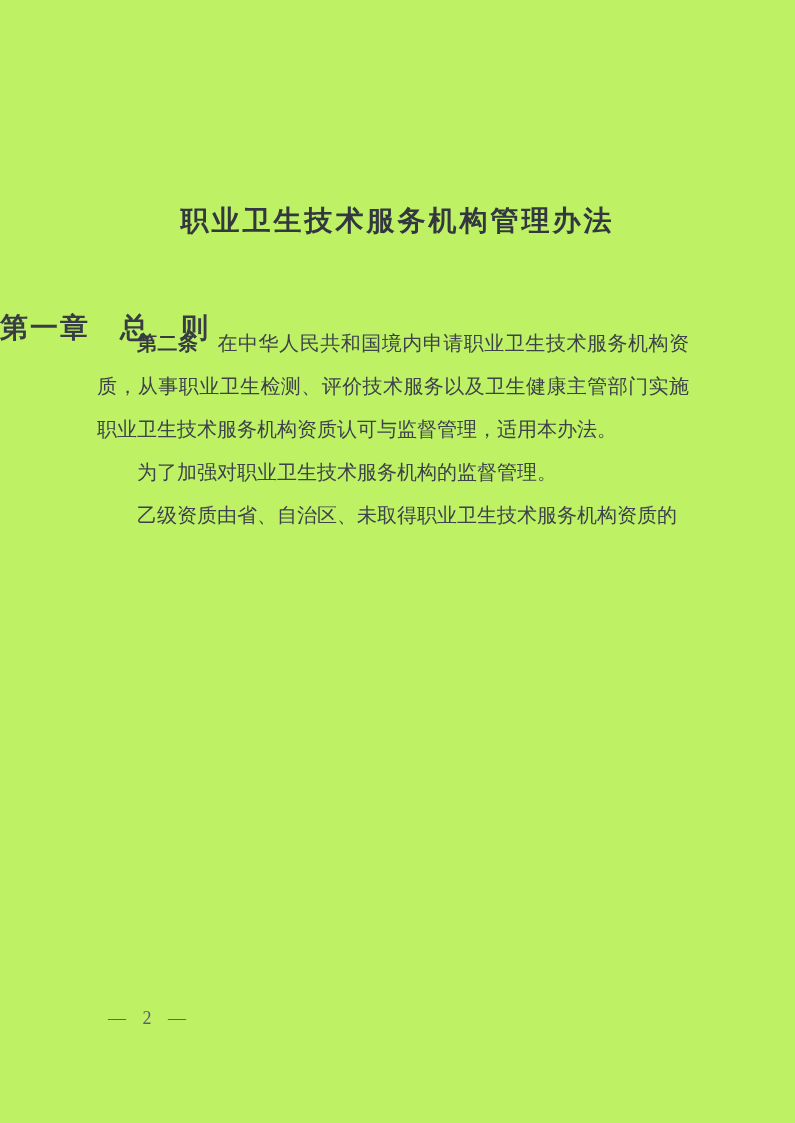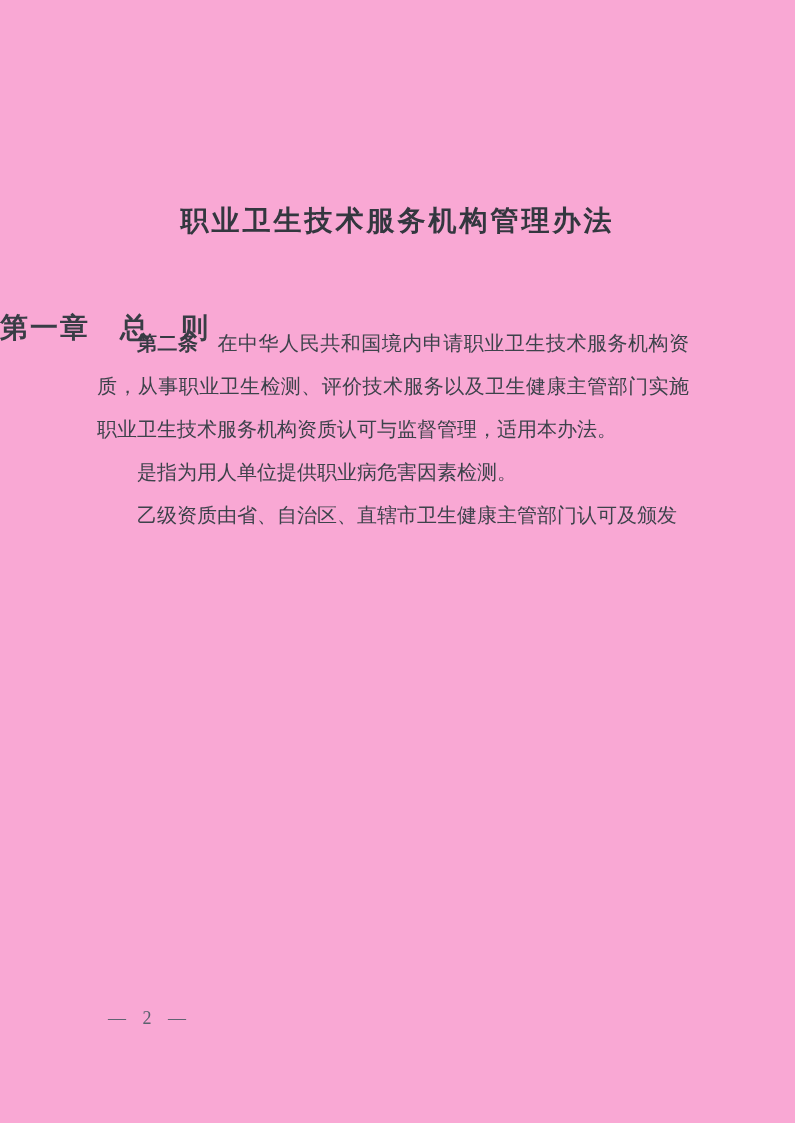--- a/index.html
+++ b/index.html
@@ -5,21 +5,21 @@
   html, body {
     margin: 0;
     padding: 0;
     background: #e9e9e7;
   }
   .page {
     position: relative;
     width: 795px;
     height: 1123px;
     margin: 0 auto;
-    background: #f9a8d4;
+    background: #bef264;
     overflow: hidden;
     color: #3d424b;
   }
   .doc-title {
     position: absolute;
     top: 183px;
     left: 0;
     width: 100%;
     text-align: center;
     font-family: "Liberation Sans", sans-serif;
@@ -79,19 +79,19 @@
 <body>
 
 <div class="page">
 
   <h1 class="doc-title">职业卫生技术服务机构管理办法</h1>
 
   <h2 class="chapter-heading">第一章　总　则</h2>
 
   <div class="body-text">
     <p><span class="article-label">第二条</span><span>在中华人民共和国境内申请职业卫生技术服务机构资质，从事职业卫生检测、评价技术服务以及卫生健康主管部门实施职业卫生技术服务机构资质认可与监督管理，适用本办法。</span></p>
-    <p><span>是指为用人单位提供职业病危害因素检测。</span></p>
-    <p><span>乙级资质由省、自治区、直辖市卫生健康主管部门认可及颁发</span></p>
+    <p><span>为了加强对职业卫生技术服务机构的监督管理。</span></p>
+    <p><span>乙级资质由省、自治区、未取得职业卫生技术服务机构资质的</span></p>
   </div>
 
   <div class="page-number">— 2 —</div>
 
 </div>
 
 </body></html>

